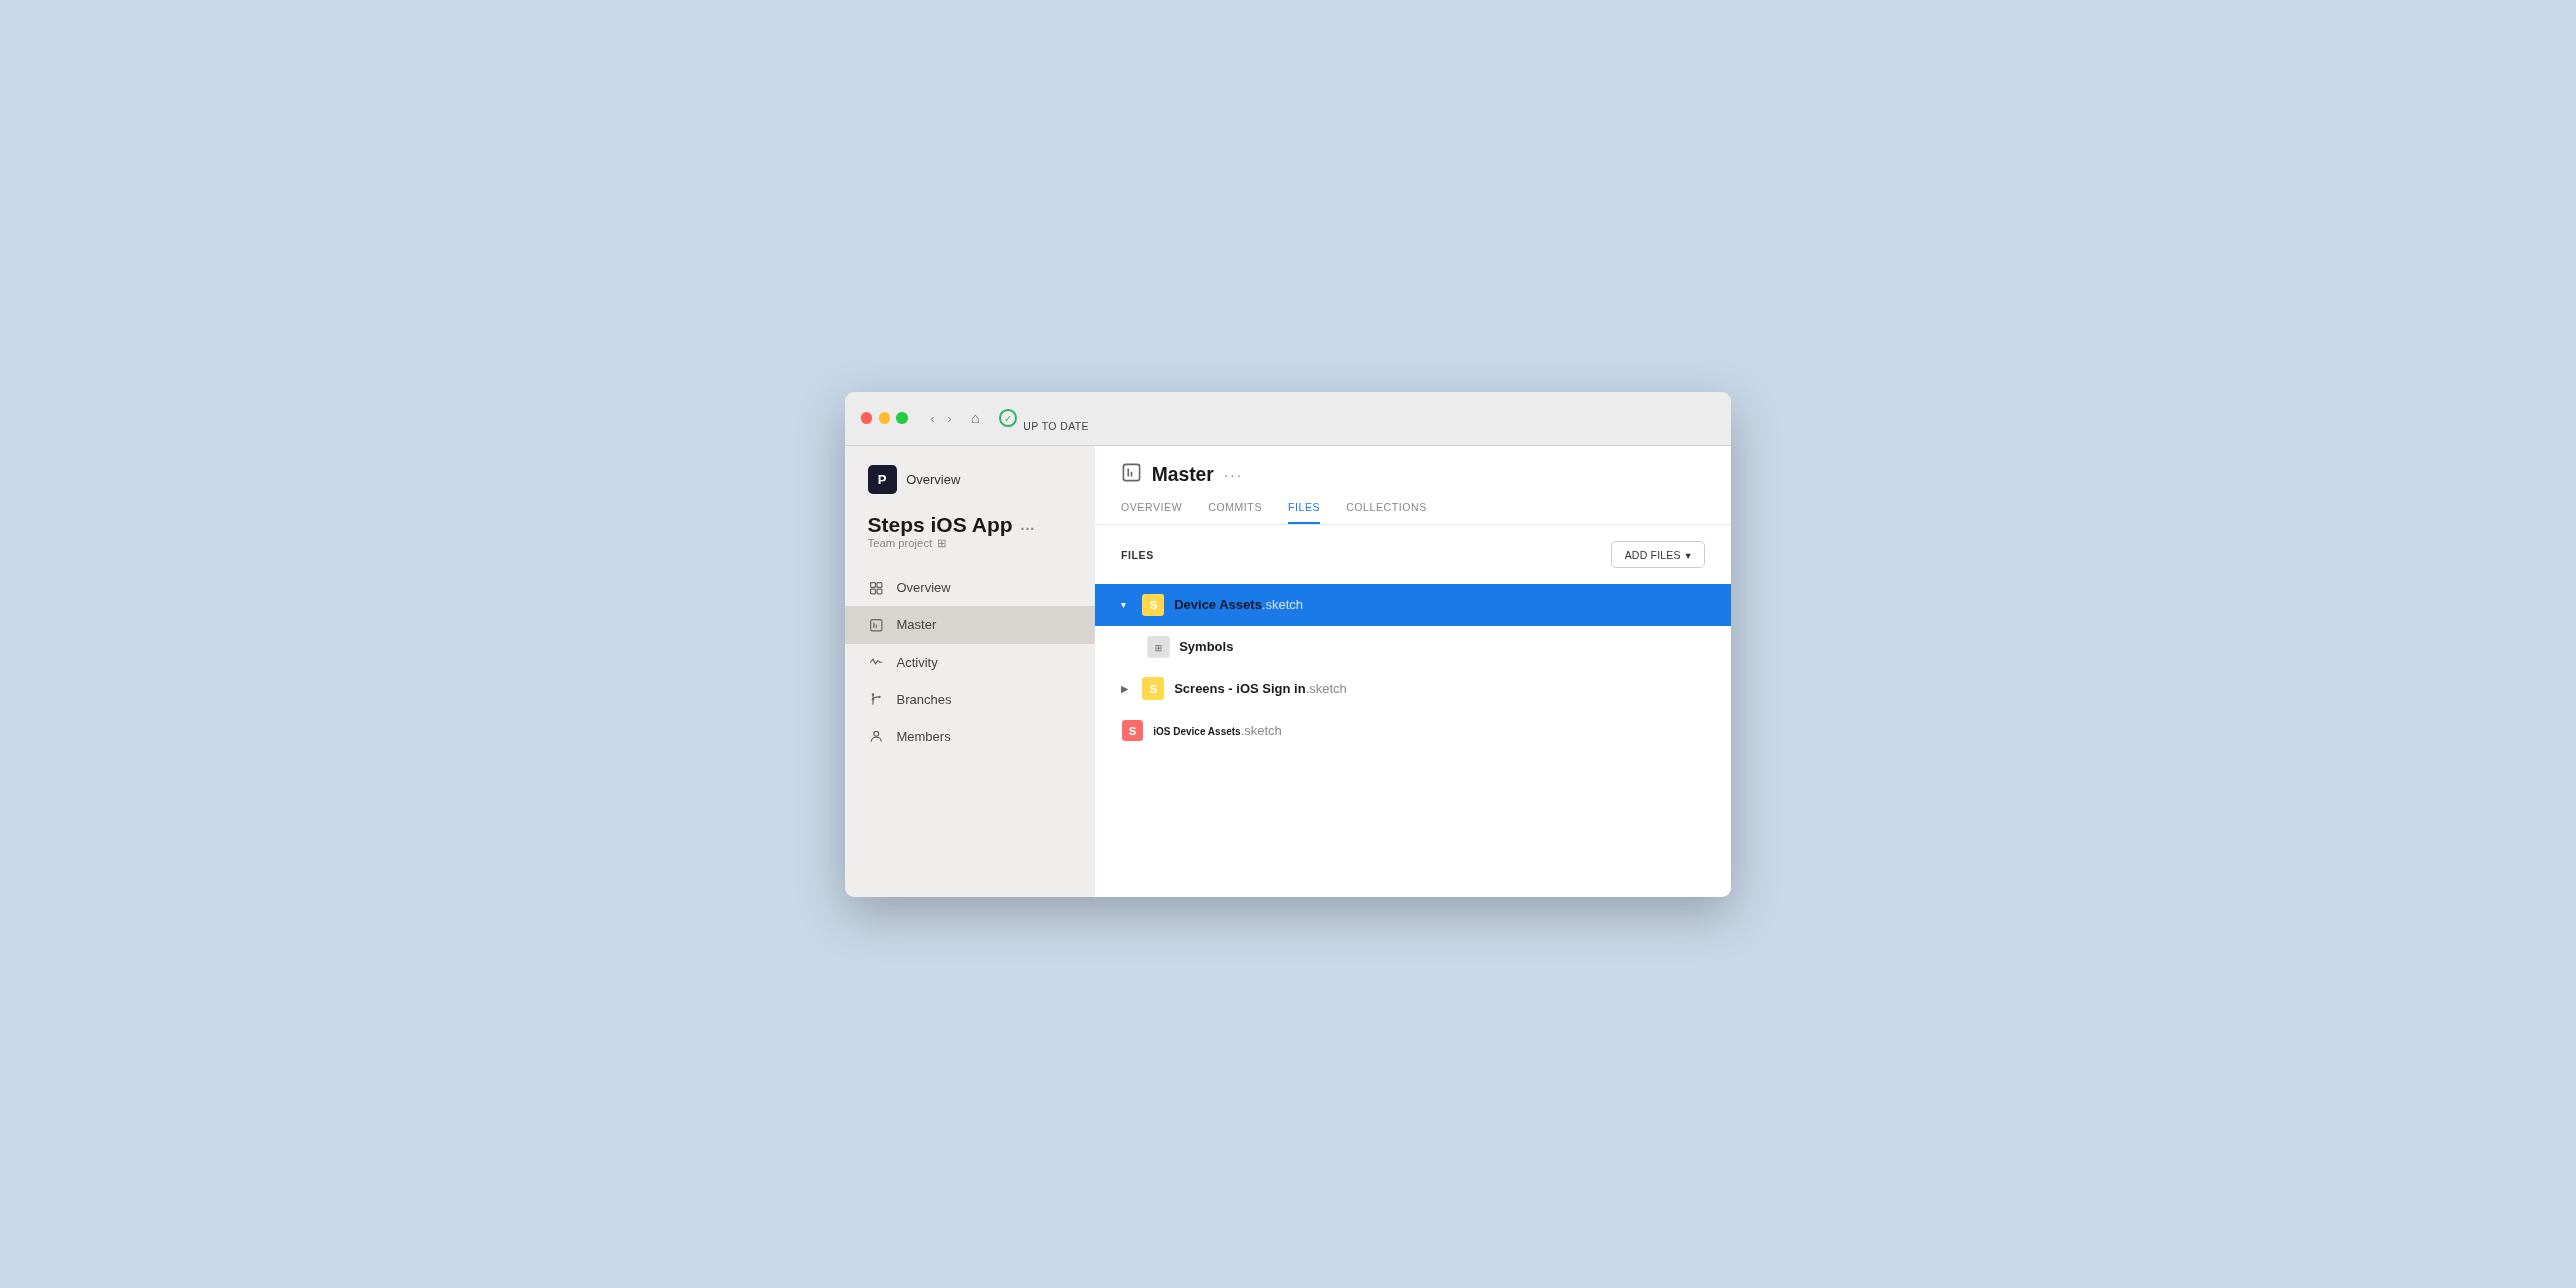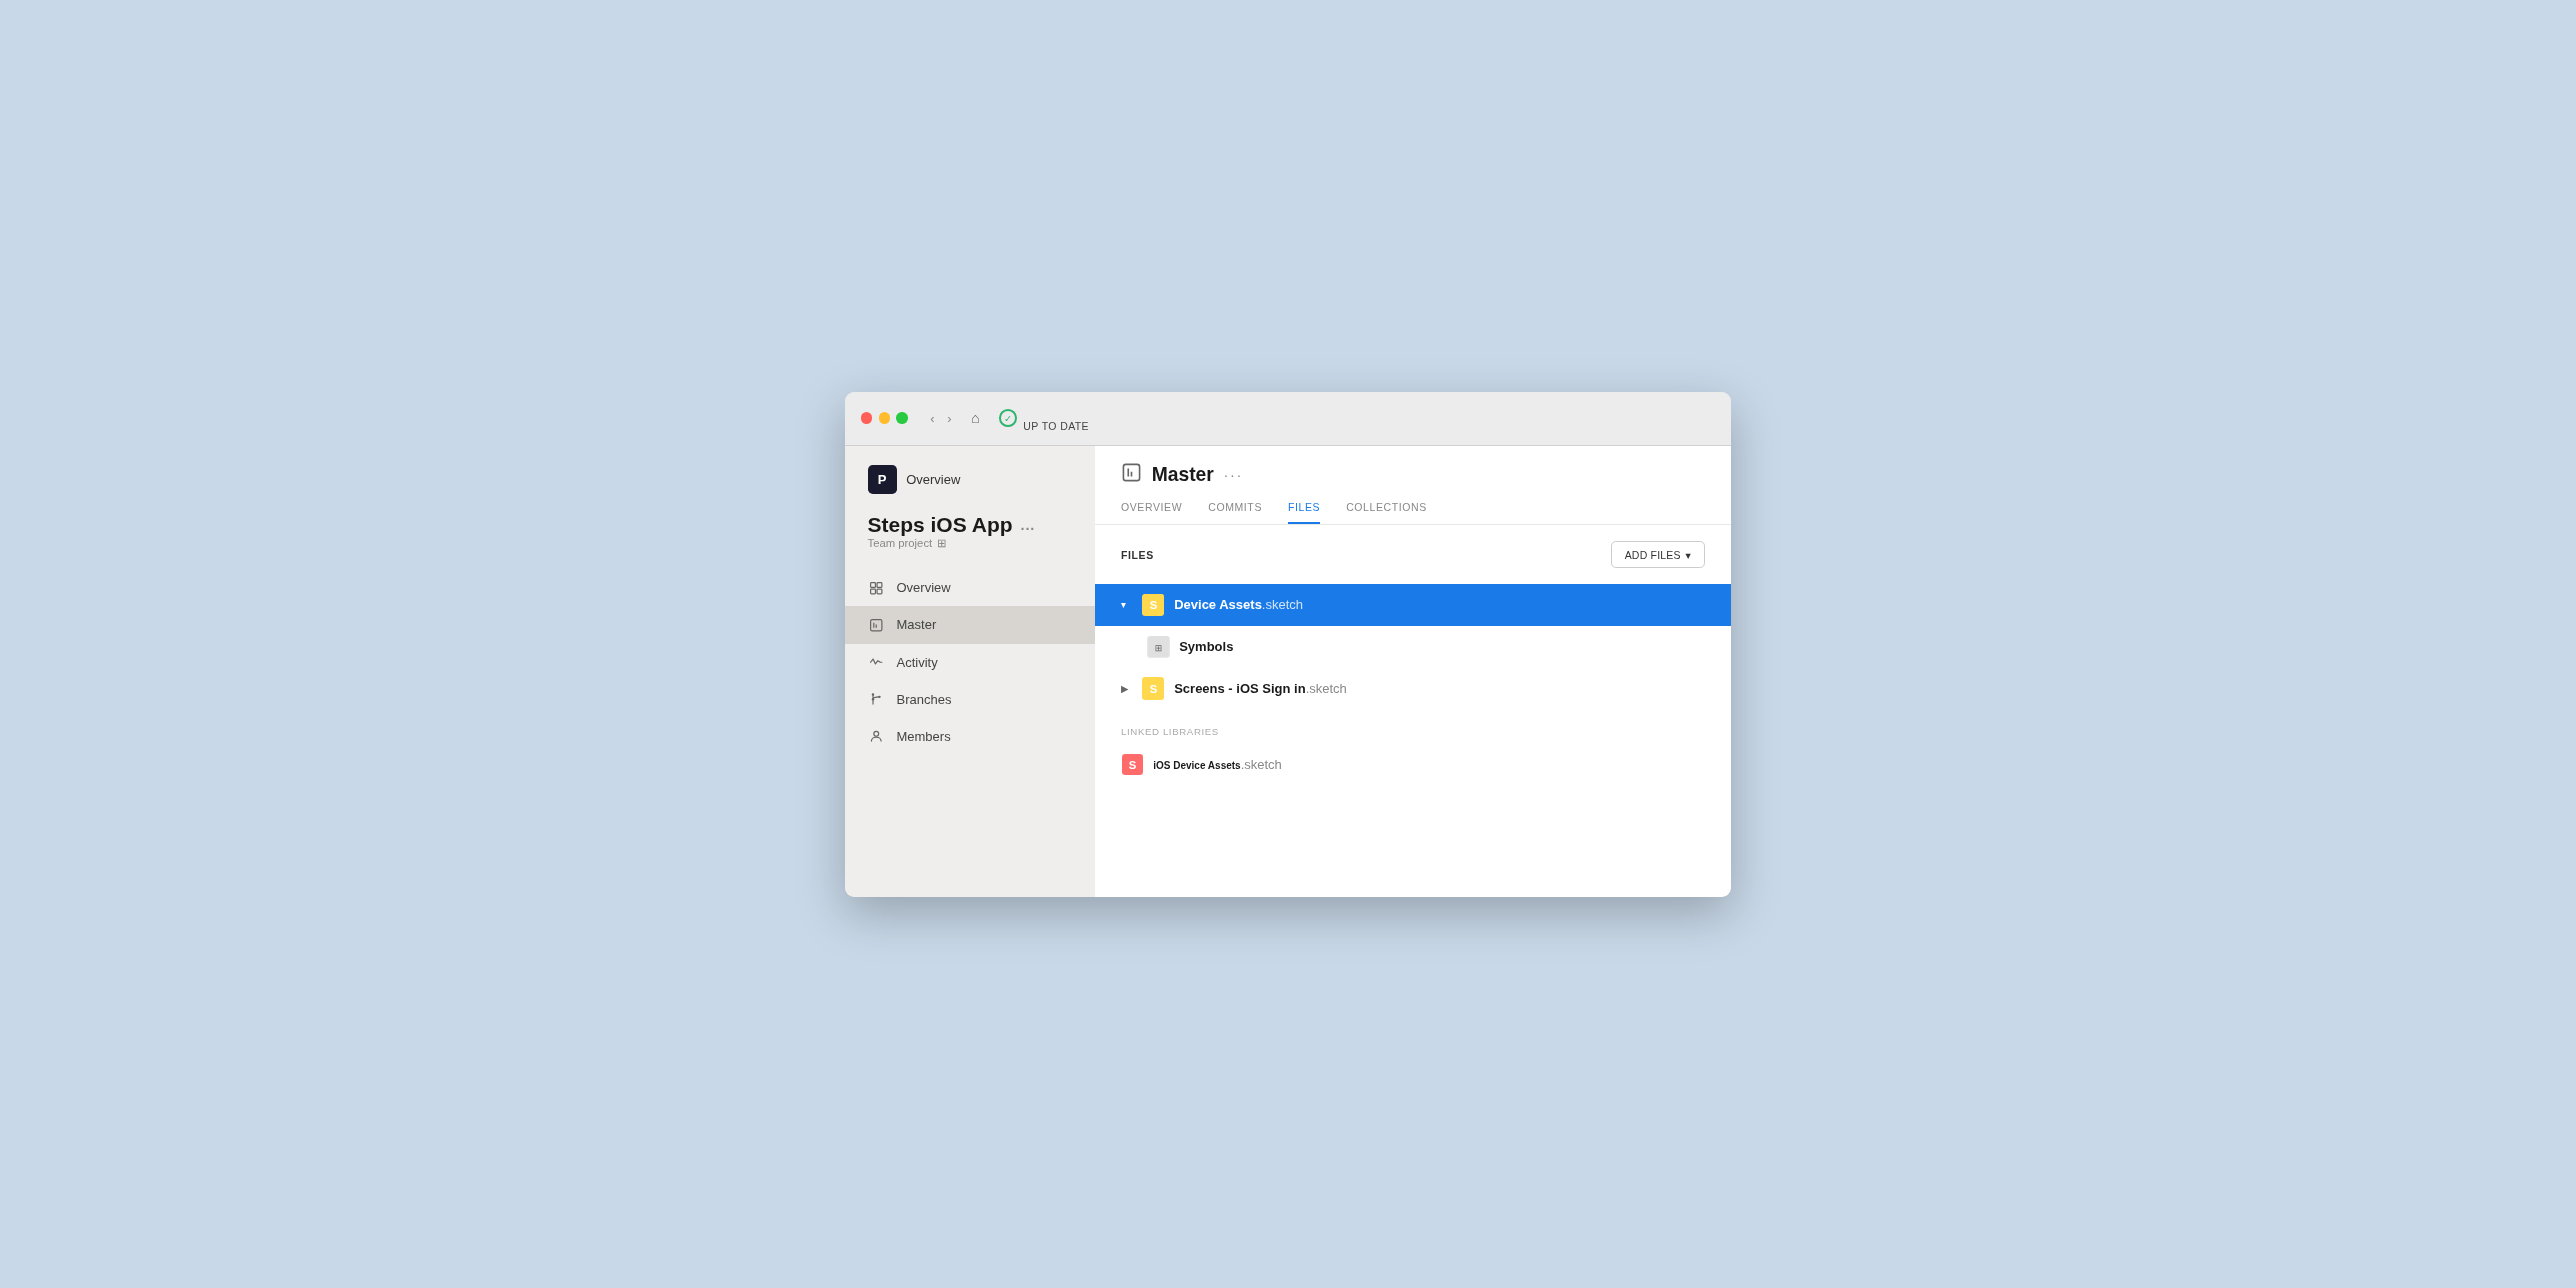--- a/index.html
+++ b/index.html
@@ -544,21 +544,21 @@
 
           <li class="file-item selected">
             <span class="file-chevron">▾</span>
             <span class="file-icon file-icon-sketch-yellow">
               <svg width="21" height="21" viewBox="0 0 26 26" style="font-size:16px">
                 <rect width="26" height="26" rx="4" fill="#FFD84D"></rect>
                 <text x="13" y="19" text-anchor="middle" font-size="14" font-weight="bold" fill="white">S</text>
               </svg>
             </span>
             <span>
-              <span style="font-weight:600; color:#ffffff;">Device Assets</span><span style="color:rgba(255,255,255,0.8);">.sketch</span>
+              <span style="font-weight:600; color:#0f172a;">Device Assets</span><span style="color:rgba(255,255,255,0.8);">.sketch</span>
             </span>
           </li>
 
           <li class="file-item file-sub-item">
             <span class="file-icon file-icon-symbols">
               <svg width="21" height="21" viewBox="0 0 26 26" style="font-size:13px">
                 <rect width="26" height="26" rx="4" fill="#e0e0e0"></rect>
                 <text x="13" y="18" text-anchor="middle" font-size="11" fill="#666">⊞</text>
               </svg>
             </span>
@@ -575,23 +575,20 @@
                 <rect width="26" height="26" rx="4" fill="#FFD84D"></rect>
                 <text x="13" y="19" text-anchor="middle" font-size="14" font-weight="bold" fill="white">S</text>
               </svg>
             </span>
             <span>
               <span style="font-weight:600; color:#1a1a1a;">Screens - iOS Sign in</span><span style="color:#888;">.sketch</span>
             </span>
           </li>
         </ul>
 
-        <div class="section-divider">
-          <span class="section-divider-label">LINKED LIBRARIES</span>
-        </div>
 
         <div class="linked-library-item">
           <span class="file-icon-sketch-pink">
             <svg width="21" height="21" viewBox="0 0 26 26" style="font-size:16px">
               <rect width="26" height="26" rx="4" fill="#FF6B6B"></rect>
               <text x="13" y="19" text-anchor="middle" font-size="14" font-weight="bold" fill="white">S</text>
             </svg>
           </span>
           <span>
             <span class="linked-file-name">iOS Device Assets</span><span class="linked-file-ext">.sketch</span>

